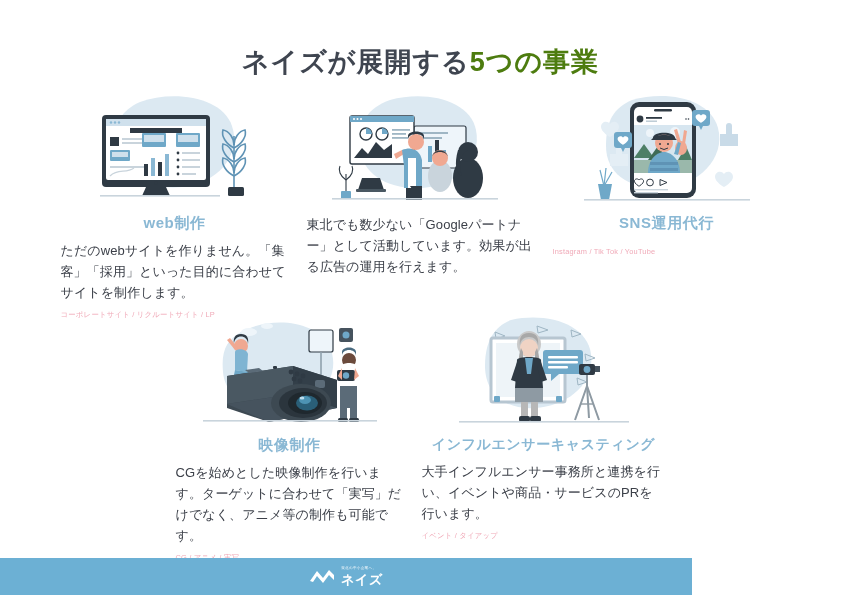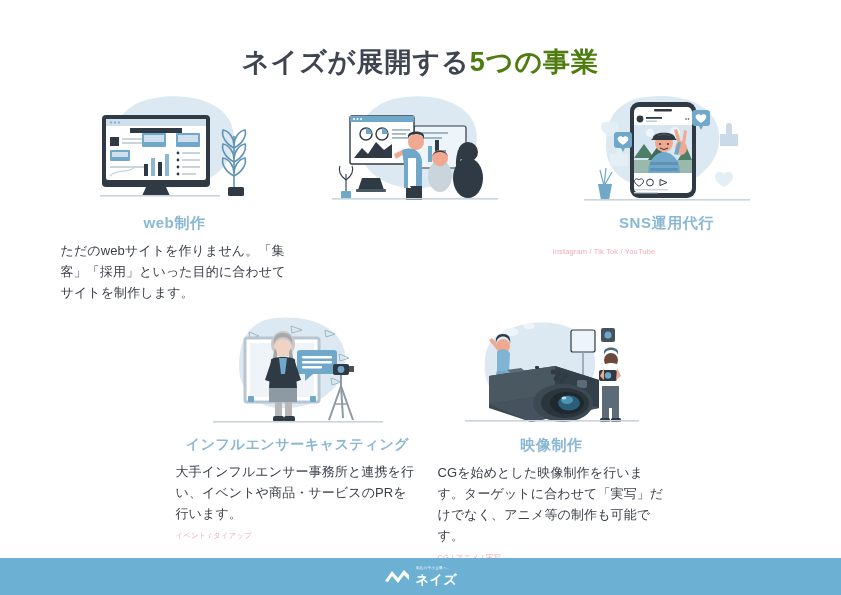--- a/index.html
+++ b/index.html
@@ -96,21 +96,21 @@
     letter-spacing: 0.2px;
     width: 100%;
     text-align: left;
   }
 
   
   .footer {
     position: absolute;
     left: 0;
     bottom: 0;
-    width: 841px;
+    width: 692px;
     height: 37px;
     background: #6cb0d4;
     display: flex;
     align-items: center;
     justify-content: center;
   }
   .footer-logo {
     display: flex;
     align-items: center;
     gap: 6px;
@@ -198,20 +198,21 @@
           <circle cx="96" cy="86" r="1.4" fill="#2f3a44"></circle>
           <rect x="100" y="85" width="14" height="2" fill="#c9d4dc"></rect>
           <circle cx="74" cy="95" r="1.8" fill="#2f3a44"></circle>
 
           <path d="M64 99 L84 99 L88 108 L60 108 Z" fill="#2f3a44"></path>
           <rect x="18" y="107" width="120" height="1.6" fill="#c9d4dc"></rect>
         </svg>
       </div>
       <div class="card-title">web制作</div>
       <div class="card-body">ただのwebサイトを作りません。「集客」「採用」といった目的に合わせてサイトを制作します。</div>
+      <div class="card-tags">コーポレートサイト / リクルートサイト / LP</div>
     </div>
 
     <div class="card">
       <div class="illus-wrap">
         <svg viewBox="0 0 186 118" xmlns="http://www.w3.org/2000/svg">
           <path d="M62 12 C98 2 142 12 148 42 C154 72 128 98 94 100 C60 102 34 86 32 60 C30 34 40 20 62 12 Z" fill="#dce9f2"></path>
 
           <rect x="86" y="38" width="52" height="42" rx="2" fill="#eef5fa" stroke="#2f3a44" stroke-width="1.2"></rect>
           <rect x="92" y="44" width="28" height="2" fill="#9fb6c4"></rect>
           <rect x="92" y="49" width="22" height="2" fill="#9fb6c4"></rect>
@@ -254,20 +255,21 @@
 
           <g stroke="#2f3a44" stroke-width="1.1" fill="none">
             <path d="M18 104 L18 86"></path>
               <path d="M18 92 C24 88 26 82 24 78"></path>
               <path d="M18 92 C12 88 10 82 12 78"></path>
           </g>
           <rect x="13" y="103" width="10" height="8" rx="1" fill="#6fa8c8"></rect>
           <rect x="4" y="110" width="166" height="1.6" fill="#c9d4dc"></rect>
         </svg>
       </div>
+      <div class="card-body">東北でも数少ない「Googleパートナー」として活動しています。効果が出る広告の運用を行えます。</div>
     </div>
 
     <div class="card">
       <div class="illus-wrap">
         <svg viewBox="0 0 186 118" xmlns="http://www.w3.org/2000/svg">
           <path d="M58 12 C92 2 136 10 144 40 C152 70 124 98 90 100 C56 102 32 86 32 58 C32 32 40 20 58 12 Z" fill="#dce9f2"></path>
 
           <path d="M36 36 c-3-4-9-2-9 3 0 5 9 10 9 10 s9-5 9-10c0-5-6-7-9-3z" fill="#e4eef5"></path>
           <path d="M150 86 c-3-4-9-2-9 3 0 5 9 10 9 10 s9-5 9-10c0-5-6-7-9-3z" fill="#e4eef5"></path>
           <path d="M36 66 h6 v-8 a3 3 0 0 1 6 0 v8 h6 v12 h-18 z" fill="#e4eef5"></path>
@@ -331,20 +333,83 @@
           <path d="M24 96 L38 96 L35 112 L27 112 Z" fill="#6fa8c8"></path>
           <rect x="10" y="111" width="166" height="1.6" fill="#c9d4dc"></rect>
         </svg>
       </div>
       <div class="card-title">SNS運用代行</div>
       <div class="card-tags">Instagram / Tik Tok / YouTube</div>
     </div>
   </div>
 
   <div class="row row-2">
+
+    <div class="card">
+      <div class="illus-wrap">
+        <svg viewBox="0 0 186 118" xmlns="http://www.w3.org/2000/svg">
+          <path d="M44 22 C74 6 118 10 132 36 C146 62 124 96 90 100 C56 104 28 88 26 62 C24 40 30 30 44 22 Z" fill="#dce9f2"></path>
+
+          <ellipse cx="52" cy="22" rx="8" ry="4" fill="#eef5fa"></ellipse>
+          <ellipse cx="70" cy="16" rx="6" ry="3" fill="#eef5fa"></ellipse>
+
+          <rect x="112" y="20" width="24" height="22" rx="2" fill="#eef5fa" stroke="#2f3a44" stroke-width="1.2"></rect>
+          <path d="M124 42 L124 76" stroke="#8fa0ac" stroke-width="1.6"></path>
+          <path d="M116 86 L124 76 L132 86" stroke="#8fa0ac" stroke-width="1.6" fill="none"></path>
+          <rect x="142" y="18" width="14" height="14" rx="2" fill="#46535e"></rect>
+          <circle cx="149" cy="25" r="3.5" fill="#6fa8c8"></circle>
+
+          <circle cx="44" cy="36" r="7" fill="#f0a891"></circle>
+          <path d="M37 34 C37 24 51 24 51 34 C52 28 50 24 44 24 C38 24 36 28 37 34 Z" fill="#2f3a44"></path>
+          <path d="M38 42 C38 38 50 38 51 44 L50 62 L38 60 Z" fill="#7fb4d2"></path>
+          <path d="M38 60 L52 62 L54 70 L36 70 Z" fill="#6fa8c8"></path>
+          <path d="M36 70 L44 70 L42 84 L34 82 Z" fill="#f0a891"></path>
+          <path d="M34 82 L44 84 L44 90 L30 90 Z" fill="#8ecbe4"></path>
+          <path d="M38 40 L30 30 L33 28 L41 38 Z" fill="#f0a891"></path>
+
+          <circle cx="152" cy="50" r="7" fill="#6b4a3c"></circle>
+          <path d="M145 46 C145 38 159 38 159 46 L159 42 C159 36 145 36 145 42 Z" fill="#4a6b80"></path>
+          <path d="M145 56 C145 52 159 52 159 56 L160 76 L144 76 Z" fill="#ffffff"></path>
+          <rect x="143" y="76" width="17" height="22" fill="#5b6b78"></rect>
+          <rect x="143" y="96" width="7" height="14" fill="#5b6b78"></rect>
+          <rect x="153" y="96" width="7" height="14" fill="#5b6b78"></rect>
+          <rect x="141" y="108" width="10" height="4" rx="1.5" fill="#2f3a44"></rect>
+          <rect x="152" y="108" width="10" height="4" rx="1.5" fill="#2f3a44"></rect>
+          <rect x="140" y="60" width="18" height="11" rx="2" fill="#2f3a44"></rect>
+          <circle cx="149" cy="65.5" r="3.2" fill="#6fa8c8"></circle>
+          <path d="M145 58 L141 66 L145 70 Z" fill="#f0a891"></path>
+          <path d="M158 58 L162 66 L157 70 Z" fill="#f0a891"></path>
+
+          <path d="M30 66 L96 56 L140 70 L140 98 L72 112 L30 98 Z" fill="#3d4952"></path>
+          <path d="M30 66 L96 56 L96 84 L30 94 Z" fill="#4a5862"></path>
+          <path d="M96 56 L140 70 L140 98 L96 84 Z" fill="#333f49"></path>
+          <path d="M30 94 L96 84 L140 98 L72 112 Z" fill="#46535e"></path>
+
+          <path d="M48 60 L62 58 L66 61 L52 63 Z" fill="#5b6b78"></path>
+          <rect x="76" y="56" width="4" height="3" rx="1" fill="#2f3a44"></rect>
+          <circle cx="94" cy="62" r="2.4" fill="#2f3a44"></circle>
+          <circle cx="100" cy="64" r="2.4" fill="#2f3a44"></circle>
+          <circle cx="106" cy="66" r="2.4" fill="#2f3a44"></circle>
+          <circle cx="97" cy="69" r="2.4" fill="#2f3a44"></circle>
+          <circle cx="103" cy="71" r="2.4" fill="#2f3a44"></circle>
+          <rect x="118" y="70" width="10" height="8" rx="2" fill="#5b6b78"></rect>
+
+          <ellipse cx="104" cy="93" rx="30" ry="19" fill="#3d4952"></ellipse>
+          <ellipse cx="106" cy="93" rx="24" ry="15" fill="#2b353d"></ellipse>
+          <ellipse cx="108" cy="93" rx="17" ry="11" fill="#1f282e"></ellipse>
+          <ellipse cx="110" cy="93" rx="11" ry="7.5" fill="#2a5f78"></ellipse>
+          <ellipse cx="108" cy="90" rx="6" ry="4" fill="#4d93b3"></ellipse>
+          <ellipse cx="105" cy="88" rx="2.4" ry="1.6" fill="#bcdcec"></ellipse>
+          <rect x="6" y="110" width="174" height="1.6" fill="#c9d4dc"></rect>
+        </svg>
+      </div>
+      <div class="card-title">映像制作</div>
+      <div class="card-body">CGを始めとした映像制作を行います。ターゲットに合わせて「実写」だけでなく、アニメ等の制作も可能です。</div>
+      <div class="card-tags">CG / アニメ / 実写</div>
+    </div>
 
     <div class="card wide">
       <div class="illus-wrap">
         <svg viewBox="0 0 186 118" xmlns="http://www.w3.org/2000/svg">
           <path d="M60 10 C96 2 136 14 140 44 C144 74 116 96 84 98 C52 100 34 82 34 56 C34 30 44 16 60 10 Z" fill="#dce9f2"></path>
 
           <g fill="none" stroke="#9fb6c4" stroke-width="1">
             <path d="M44 22 l10 4 -9 3 -1 -7 z"></path>
             <path d="M120 20 l10 4 -9 3 -1 -7 z"></path>
             <path d="M134 44 l10 4 -9 3 -1 -7 z"></path>
@@ -389,83 +454,20 @@
           <path d="M136 76 L148 110" stroke="#8e9aa3" stroke-width="2"></path>
           <path d="M136 76 L138 108" stroke="#8e9aa3" stroke-width="2"></path>
           <path d="M129 94 L143 94" stroke="#8e9aa3" stroke-width="1.4"></path>
           <rect x="8" y="111" width="170" height="1.6" fill="#c9d4dc"></rect>
         </svg>
       </div>
       <div class="card-title sm">インフルエンサーキャスティング</div>
       <div class="card-body">大手インフルエンサー事務所と連携を行い、イベントや商品・サービスのPRを行います。</div>
       <div class="card-tags">イベント / タイアップ</div>
     </div>
-
-    <div class="card">
-      <div class="illus-wrap">
-        <svg viewBox="0 0 186 118" xmlns="http://www.w3.org/2000/svg">
-          <path d="M44 22 C74 6 118 10 132 36 C146 62 124 96 90 100 C56 104 28 88 26 62 C24 40 30 30 44 22 Z" fill="#dce9f2"></path>
-
-          <ellipse cx="52" cy="22" rx="8" ry="4" fill="#eef5fa"></ellipse>
-          <ellipse cx="70" cy="16" rx="6" ry="3" fill="#eef5fa"></ellipse>
-
-          <rect x="112" y="20" width="24" height="22" rx="2" fill="#eef5fa" stroke="#2f3a44" stroke-width="1.2"></rect>
-          <path d="M124 42 L124 76" stroke="#8fa0ac" stroke-width="1.6"></path>
-          <path d="M116 86 L124 76 L132 86" stroke="#8fa0ac" stroke-width="1.6" fill="none"></path>
-          <rect x="142" y="18" width="14" height="14" rx="2" fill="#46535e"></rect>
-          <circle cx="149" cy="25" r="3.5" fill="#6fa8c8"></circle>
-
-          <circle cx="44" cy="36" r="7" fill="#f0a891"></circle>
-          <path d="M37 34 C37 24 51 24 51 34 C52 28 50 24 44 24 C38 24 36 28 37 34 Z" fill="#2f3a44"></path>
-          <path d="M38 42 C38 38 50 38 51 44 L50 62 L38 60 Z" fill="#7fb4d2"></path>
-          <path d="M38 60 L52 62 L54 70 L36 70 Z" fill="#6fa8c8"></path>
-          <path d="M36 70 L44 70 L42 84 L34 82 Z" fill="#f0a891"></path>
-          <path d="M34 82 L44 84 L44 90 L30 90 Z" fill="#8ecbe4"></path>
-          <path d="M38 40 L30 30 L33 28 L41 38 Z" fill="#f0a891"></path>
-
-          <circle cx="152" cy="50" r="7" fill="#6b4a3c"></circle>
-          <path d="M145 46 C145 38 159 38 159 46 L159 42 C159 36 145 36 145 42 Z" fill="#4a6b80"></path>
-          <path d="M145 56 C145 52 159 52 159 56 L160 76 L144 76 Z" fill="#ffffff"></path>
-          <rect x="143" y="76" width="17" height="22" fill="#5b6b78"></rect>
-          <rect x="143" y="96" width="7" height="14" fill="#5b6b78"></rect>
-          <rect x="153" y="96" width="7" height="14" fill="#5b6b78"></rect>
-          <rect x="141" y="108" width="10" height="4" rx="1.5" fill="#2f3a44"></rect>
-          <rect x="152" y="108" width="10" height="4" rx="1.5" fill="#2f3a44"></rect>
-          <rect x="140" y="60" width="18" height="11" rx="2" fill="#2f3a44"></rect>
-          <circle cx="149" cy="65.5" r="3.2" fill="#6fa8c8"></circle>
-          <path d="M145 58 L141 66 L145 70 Z" fill="#f0a891"></path>
-          <path d="M158 58 L162 66 L157 70 Z" fill="#f0a891"></path>
-
-          <path d="M30 66 L96 56 L140 70 L140 98 L72 112 L30 98 Z" fill="#3d4952"></path>
-          <path d="M30 66 L96 56 L96 84 L30 94 Z" fill="#4a5862"></path>
-          <path d="M96 56 L140 70 L140 98 L96 84 Z" fill="#333f49"></path>
-          <path d="M30 94 L96 84 L140 98 L72 112 Z" fill="#46535e"></path>
-
-          <path d="M48 60 L62 58 L66 61 L52 63 Z" fill="#5b6b78"></path>
-          <rect x="76" y="56" width="4" height="3" rx="1" fill="#2f3a44"></rect>
-          <circle cx="94" cy="62" r="2.4" fill="#2f3a44"></circle>
-          <circle cx="100" cy="64" r="2.4" fill="#2f3a44"></circle>
-          <circle cx="106" cy="66" r="2.4" fill="#2f3a44"></circle>
-          <circle cx="97" cy="69" r="2.4" fill="#2f3a44"></circle>
-          <circle cx="103" cy="71" r="2.4" fill="#2f3a44"></circle>
-          <rect x="118" y="70" width="10" height="8" rx="2" fill="#5b6b78"></rect>
-
-          <ellipse cx="104" cy="93" rx="30" ry="19" fill="#3d4952"></ellipse>
-          <ellipse cx="106" cy="93" rx="24" ry="15" fill="#2b353d"></ellipse>
-          <ellipse cx="108" cy="93" rx="17" ry="11" fill="#1f282e"></ellipse>
-          <ellipse cx="110" cy="93" rx="11" ry="7.5" fill="#2a5f78"></ellipse>
-          <ellipse cx="108" cy="90" rx="6" ry="4" fill="#4d93b3"></ellipse>
-          <ellipse cx="105" cy="88" rx="2.4" ry="1.6" fill="#bcdcec"></ellipse>
-          <rect x="6" y="110" width="174" height="1.6" fill="#c9d4dc"></rect>
-        </svg>
-      </div>
-      <div class="card-title">映像制作</div>
-      <div class="card-body">CGを始めとした映像制作を行います。ターゲットに合わせて「実写」だけでなく、アニメ等の制作も可能です。</div>
-      <div class="card-tags">CG / アニメ / 実写</div>
-    </div>
   </div>
 
   <div class="footer">
     <div class="footer-logo">
       <span class="logo-mark">
         <svg width="26" height="18" viewBox="0 0 26 18" xmlns="http://www.w3.org/2000/svg">
           <path d="M1 13 L8 3 L14 10 L20 2 L25 7 L25 12 L20 7 L14 15 L8 8 L4 14 Z" fill="#ffffff"></path>
         </svg>
       </span>
       <span class="logo-text-block">

